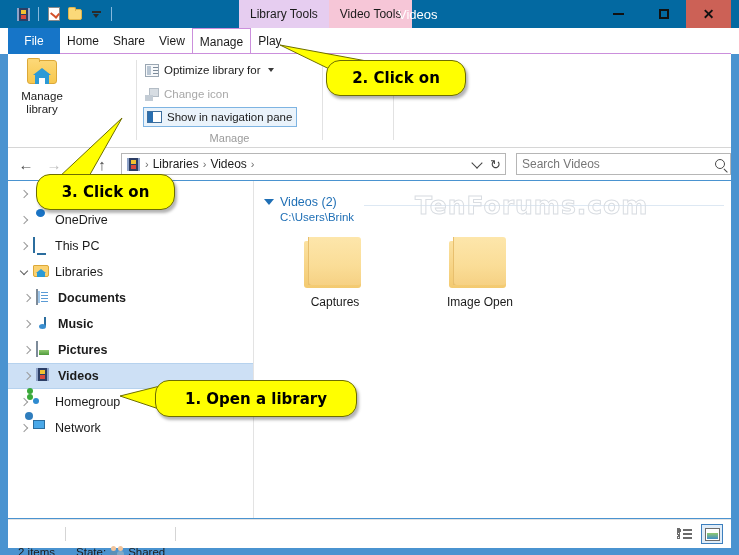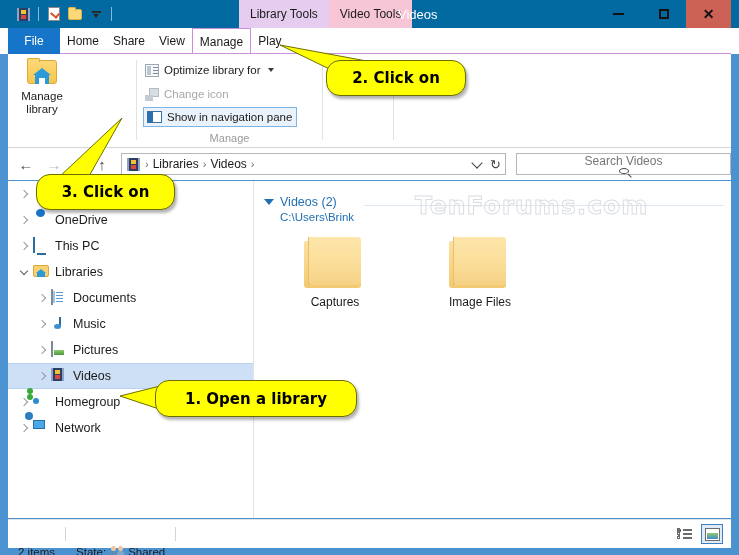--- a/index.html
+++ b/index.html
@@ -489,21 +489,20 @@
     position: absolute;
     left: 508px; top: 5px;
     width: 215px; height: 22px;
     border: 1px solid #b6b6b6;
     background: #ffffff;
     box-sizing: border-box;
     display: flex; align-items: center;
     padding: 0 5px;
     font-size: 12px;
     color: #767676;
-    flex-direction: column;
   }
   .search-ph { flex: 1; }
   .mag {
     width: 8px; height: 8px;
     border: 1.4px solid #4a4a4a;
     border-radius: 50%;
     position: relative;
   }
   .mag::after {
     content: "";
@@ -524,21 +523,21 @@
   }
   .nav-item {
     position: relative;
     height: 26px;
     display: flex; align-items: center;
     font-size: 12.5px;
     color: #1b1b1b;
     padding-left: 10px;
     box-sizing: border-box;
   }
-  .nav-item.level2 { padding-left: 28px; }
+  .nav-item.level2 { padding-left: 13px; font-weight: bold; }
   .nav-item.selected {
     background: #cde0f5;
     border-top: 1px solid #b6d2ee;
     border-bottom: 1px solid #b6d2ee;
   }
   .exp {
     width: 12px;
     display: flex; align-items: center; justify-content: center;
     flex: none;
   }
@@ -1141,21 +1140,21 @@
             <div class="flap"></div>
         </div>
         <div class="item-label">Captures</div>
       </div>
       <div class="file-item">
         <div class="folder-big">
           <div class="back"></div>
             <div class="spine"></div>
             <div class="flap"></div>
         </div>
-        <div class="item-label">Image Files</div>
+        <div class="item-label">Image Open</div>
       </div>
     </div>
   </div>
 
   <div class="watermark">TenForums.com</div>
 
   <div class="statusbar">
     <span class="sb-text">2 items</span>
     <span class="sb-sep"></span>
     <span class="sb-text">

